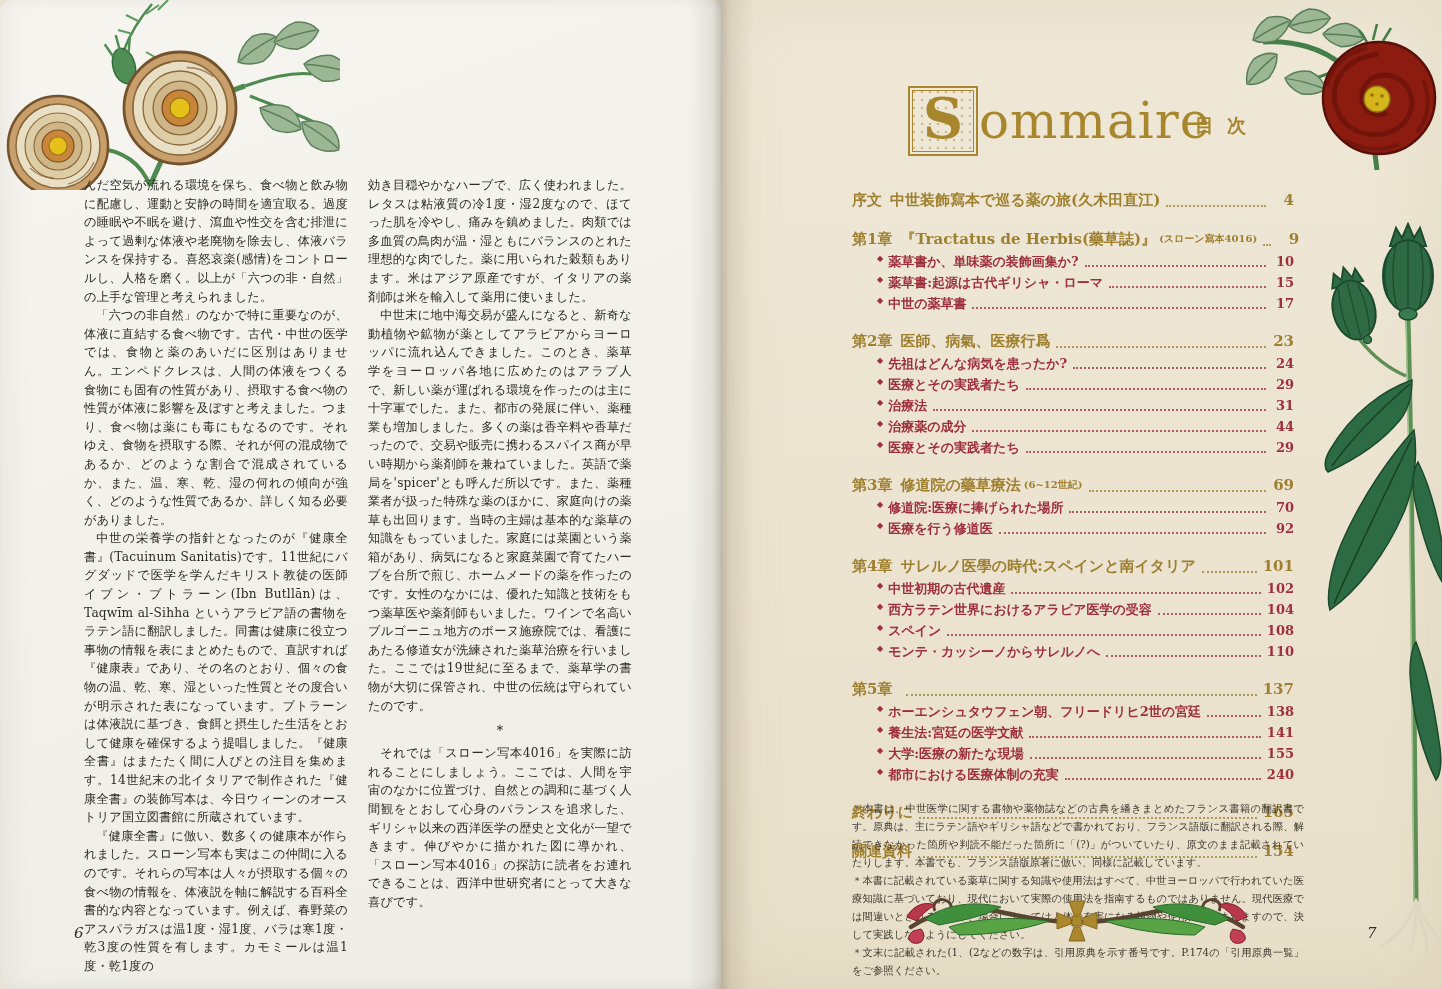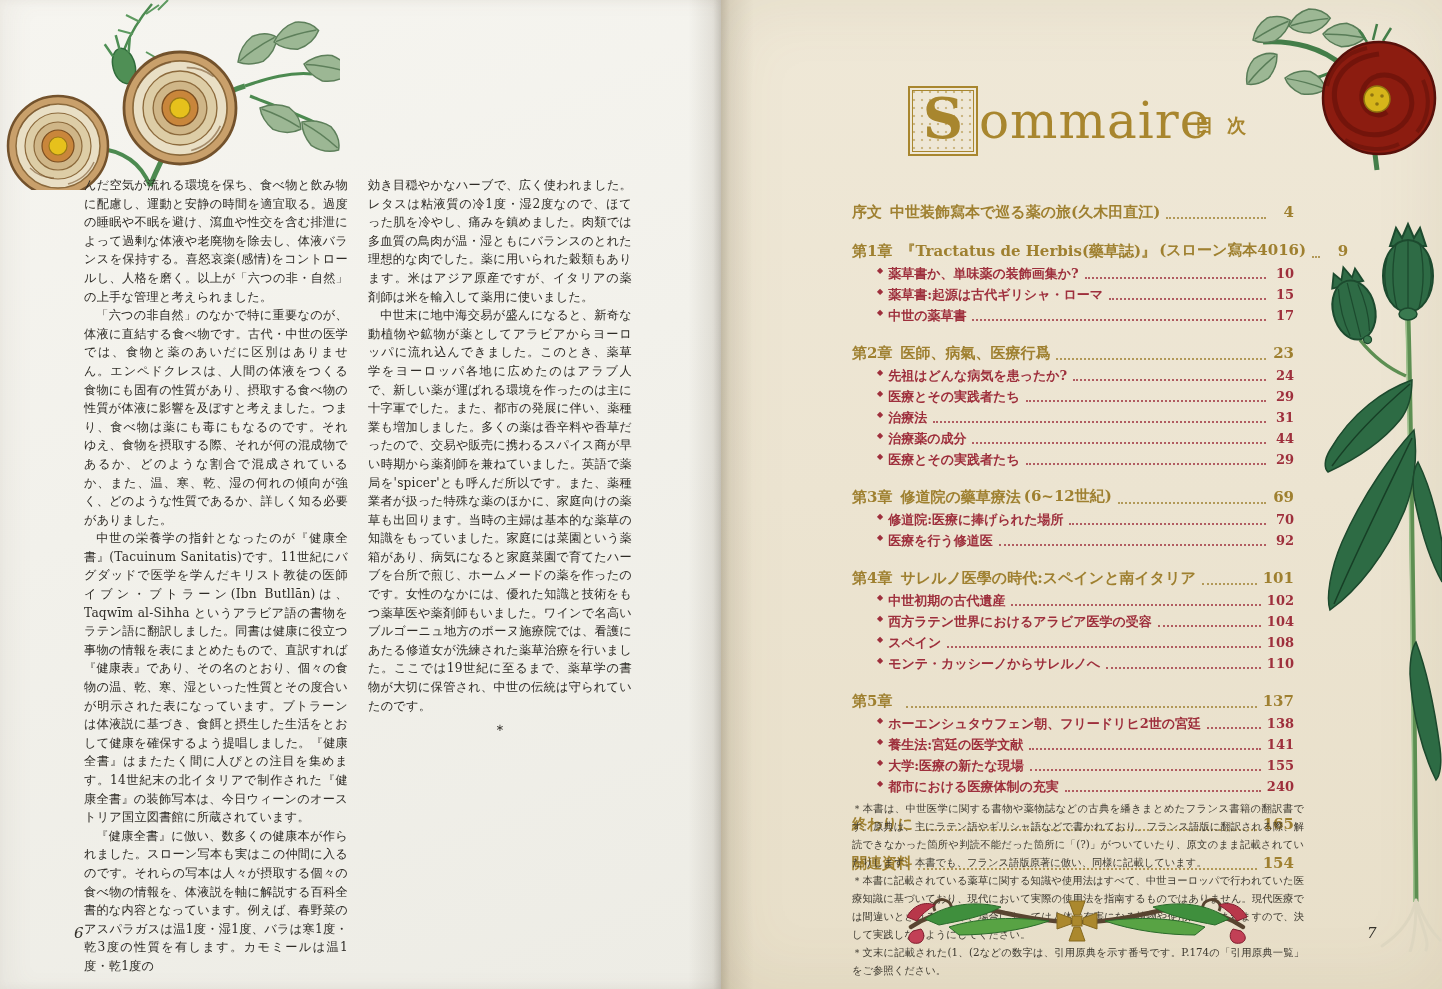--- a/index.html
+++ b/index.html
@@ -1,20 +1,20 @@
 <!DOCTYPE html>
 <html><head>
 <meta charset="utf-8">
 <style>
   html,body{margin:0;padding:0;}
   body{width:1442px;height:989px;overflow:hidden;font-family:"DejaVu Serif",serif;}
   #spread{position:relative;width:1442px;height:989px;background:#e9e2d0;}
   
   .page{position:absolute;top:0;height:989px;width:721px;}
-  #page-left{left:0;background:linear-gradient(160deg,#f6f5f0 0%,#f2f1eb 45%,#edece5 100%);box-shadow:inset 14px 0 22px rgba(120,105,70,.05), inset -2px 0 10px rgba(90,75,45,.06);}
+  #page-left{left:0;background:linear-gradient(160deg,#f6f5f0 0%,#f2f1eb 45%,#edece5 100%);box-shadow:inset 14px 0 22px rgba(120,105,70,.05), inset -2px 0 10px rgba(90,75,45,.06);border-radius:12px;}
   #page-right{left:721px;background:linear-gradient(180deg,#efe8d7 0%,#ece4d1 50%,#e8dfc9 100%);box-shadow:inset 0 0 70px rgba(130,105,55,.10);}
   #gutter{position:absolute;left:688px;top:0;width:66px;height:100%;pointer-events:none;
     background:linear-gradient(to right,rgba(70,55,30,0) 0%,rgba(70,55,30,.10) 38%,rgba(45,33,12,.20) 50%,rgba(70,55,30,.09) 64%,rgba(70,55,30,0) 100%);}
   
   .textcol{position:absolute;top:176px;width:264px;color:#2e2b26;}
   #col1{left:84px;}
   #col2{left:368px;}
   .para{margin:0;font-size:12.2px;line-height:18.6px;text-align:justify;letter-spacing:.2px;}
   .para.indent{text-indent:1em;}
   .sep{text-align:center;font-size:15px;line-height:24px;margin:3px 0 2px;color:#2e2b26;}
@@ -27,24 +27,24 @@
     background-image:radial-gradient(rgba(168,134,46,.5) 1.1px,transparent 1.6px);background-size:8px 8px;
     display:flex;align-items:center;justify-content:center;}
   .s-letter{font-weight:bold;font-size:56px;color:#a8862e;line-height:1;transform:translateY(-3px);}
   .sommaire-rest{position:absolute;left:258px;top:96px;font-weight:normal;font-size:50px;line-height:1;color:#a8862e;letter-spacing:1px;}
   .mokuji{position:absolute;left:474px;top:113px;font-size:19px;color:#a8862e;letter-spacing:13px;font-weight:bold;white-space:nowrap;text-align:right;}
   
   #toc{position:absolute;left:131px;top:186px;width:442px;}
   .toc-row{display:flex;align-items:flex-end;white-space:nowrap;}
   .toc-row.chapter{color:#9f8030;font-size:15px;line-height:21px;margin-top:18px;font-weight:bold;}
   .toc-row.sub{color:#9e2f3c;font-size:13px;line-height:18.5px;margin-top:2.5px;padding-left:25px;font-weight:bold;}
-  #toc .toc-row:first-child{margin-top:16px;}
+  #toc .toc-row:first-child{margin-top:4px;}
   .bullet{font-size:8px;margin-right:5px;transform:translateY(-4px);}
   .toc-num{margin-right:8px;}
-  .toc-suffix{font-size:15px;margin-left:3px;transform:translateY(-1px);}
+  .toc-suffix{font-size:10px;margin-left:3px;transform:translateY(-1px);}
   .leader{flex:1 1 10px;min-width:8px;margin:0 6px 4px 6px;border-bottom:2px dotted currentColor;opacity:.75;}
   .toc-page{min-width:22px;text-align:right;}
   
   #footnotes{position:absolute;left:131px;top:799px;width:452px;color:#3c382f;}
   .fn{margin:0;font-size:10.3px;line-height:18px;text-align:justify;}
   
   .deco{position:absolute;pointer-events:none;}
   #flower-tl{left:0;top:0;}
   #rose-tr{right:0;top:6px;}
   #poppy-right{right:0;top:212px;}
@@ -113,20 +113,21 @@
     <div id="col1" class="textcol">
         <p class="para">んだ空気が流れる環境を保ち、食べ物と飲み物に配慮し、運動と安静の時間を適宜取る。過度の睡眠や不眠を避け、瀉血や性交を含む排泄によって過剰な体液や老廃物を除去し、体液バランスを保持する。喜怒哀楽(感情)をコントロールし、人格を磨く。以上が「六つの非・自然」の上手な管理と考えられました。</p>
         <p class="para indent">「六つの非自然」のなかで特に重要なのが、体液に直結する食べ物です。古代・中世の医学では、食物と薬のあいだに区別はありません。エンペドクレスは、人間の体液をつくる食物にも固有の性質があり、摂取する食べ物の性質が体液に影響を及ぼすと考えました。つまり、食べ物は薬にも毒にもなるのです。それゆえ、食物を摂取する際、それが何の混成物であるか、どのような割合で混成されているか、また、温、寒、乾、湿の何れの傾向が強く、どのような性質であるか、詳しく知る必要がありました。</p>
         <p class="para indent">中世の栄養学の指針となったのが『健康全書』(Tacuinum Sanitatis)です。11世紀にバグダッドで医学を学んだキリスト教徒の医師イブン・ブトラーン(Ibn Butllān)は、Taqwīm al-Sihha というアラビア語の書物をラテン語に翻訳しました。同書は健康に役立つ事物の情報を表にまとめたもので、直訳すれば『健康表』であり、その名のとおり、個々の食物の温、乾、寒、湿といった性質とその度合いが明示された表になっています。ブトラーンは体液説に基づき、食餌と摂生した生活をとおして健康を確保するよう提唱しました。『健康全書』はまたたく間に人びとの注目を集めます。14世紀末の北イタリアで制作された『健康全書』の装飾写本は、今日ウィーンのオーストリア国立図書館に所蔵されています。</p>
         <p class="para indent">『健康全書』に倣い、数多くの健康本が作られました。スローン写本も実はこの仲間に入るのです。それらの写本は人々が摂取する個々の食べ物の情報を、体液説を軸に解説する百科全書的な内容となっています。例えば、春野菜のアスパラガスは温1度・湿1度、バラは寒1度・乾3度の性質を有します。カモミールは温1度・乾1度の</p>
       </div>
     <div id="col2" class="textcol">
         <p class="para">効き目穏やかなハーブで、広く使われました。レタスは粘液質の冷1度・湿2度なので、ほてった肌を冷やし、痛みを鎮めました。肉類では多血質の鳥肉が温・湿ともにバランスのとれた理想的な肉でした。薬に用いられた穀類もあります。米はアジア原産ですが、イタリアの薬剤師は米を輸入して薬用に使いました。</p>
         <p class="para indent">中世末に地中海交易が盛んになると、新奇な動植物や鉱物が薬としてアラビアからヨーロッパに流れ込んできました。このとき、薬草学をヨーロッパ各地に広めたのはアラブ人で、新しい薬が運ばれる環境を作ったのは主に十字軍でした。また、都市の発展に伴い、薬種業も増加しました。多くの薬は香辛料や香草だったので、交易や販売に携わるスパイス商が早い時期から薬剤師を兼ねていました。英語で薬局を'spicer'とも呼んだ所以です。また、薬種業者が扱った特殊な薬のほかに、家庭向けの薬草も出回ります。当時の主婦は基本的な薬草の知識をもっていました。家庭には菜園という薬箱があり、病気になると家庭菜園で育てたハーブを台所で煎じ、ホームメードの薬を作ったのです。女性のなかには、優れた知識と技術をもつ薬草医や薬剤師もいました。ワインで名高いブルゴーニュ地方のボーヌ施療院では、看護にあたる修道女が洗練された薬草治療を行いました。ここでは19世紀に至るまで、薬草学の書物が大切に保管され、中世の伝統は守られていたのです。</p>
         <div class="sep">＊</div>
+        <p class="para indent">それでは「スローン写本4016」を実際に訪れることにしましょう。ここでは、人間を宇宙のなかに位置づけ、自然との調和に基づく人間観をとおして心身のバランスを追求した、ギリシャ以来の西洋医学の歴史と文化が一望できます。伸びやかに描かれた図に導かれ、「スローン写本4016」の探訪に読者をお連れできることは、西洋中世研究者にとって大きな喜びです。</p>
       </div>
     <div id="p6" class="pagenum">6</div>
   </div>
 
   <div id="page-right" class="page">
 
     <svg id="rose-tr" class="deco" width="215" height="170" viewBox="0 0 215 170">
       <path d="M150,164 C146,124 134,88 116,60 C96,42 66,34 36,36" stroke="#447e49" stroke-width="5" fill="none"></path>
       <path d="M116,60 C100,70 80,76 60,74" stroke="#447e49" stroke-width="3" fill="none"></path>
       <g fill="#9cb794" stroke="#587c57" stroke-width="1.5">

